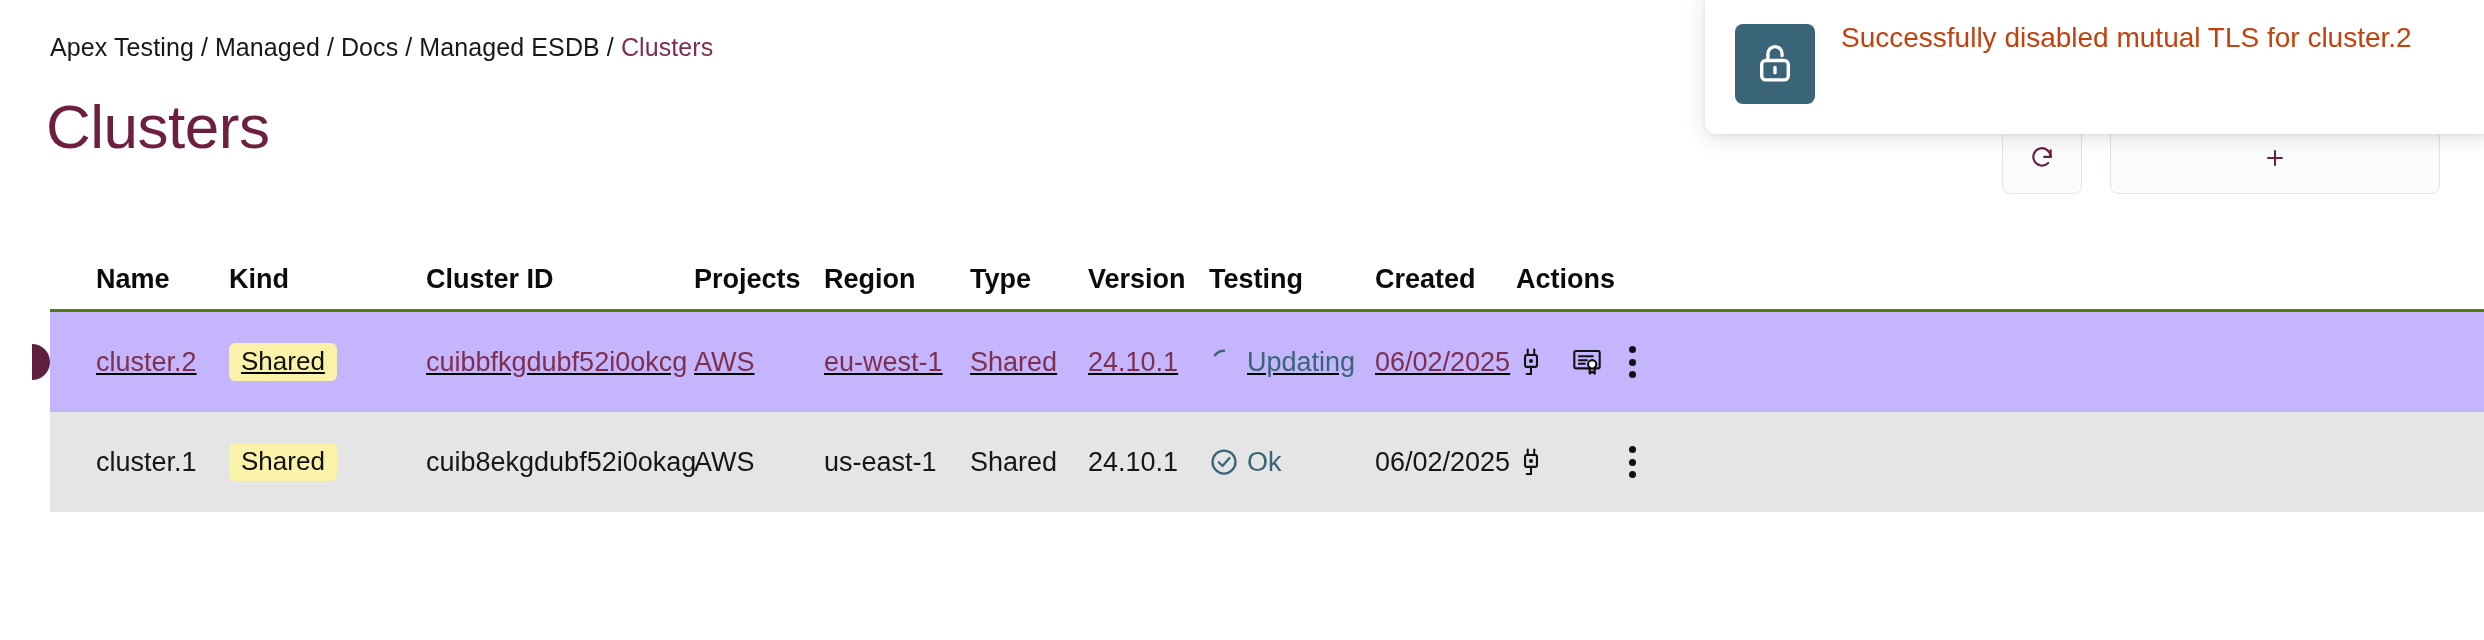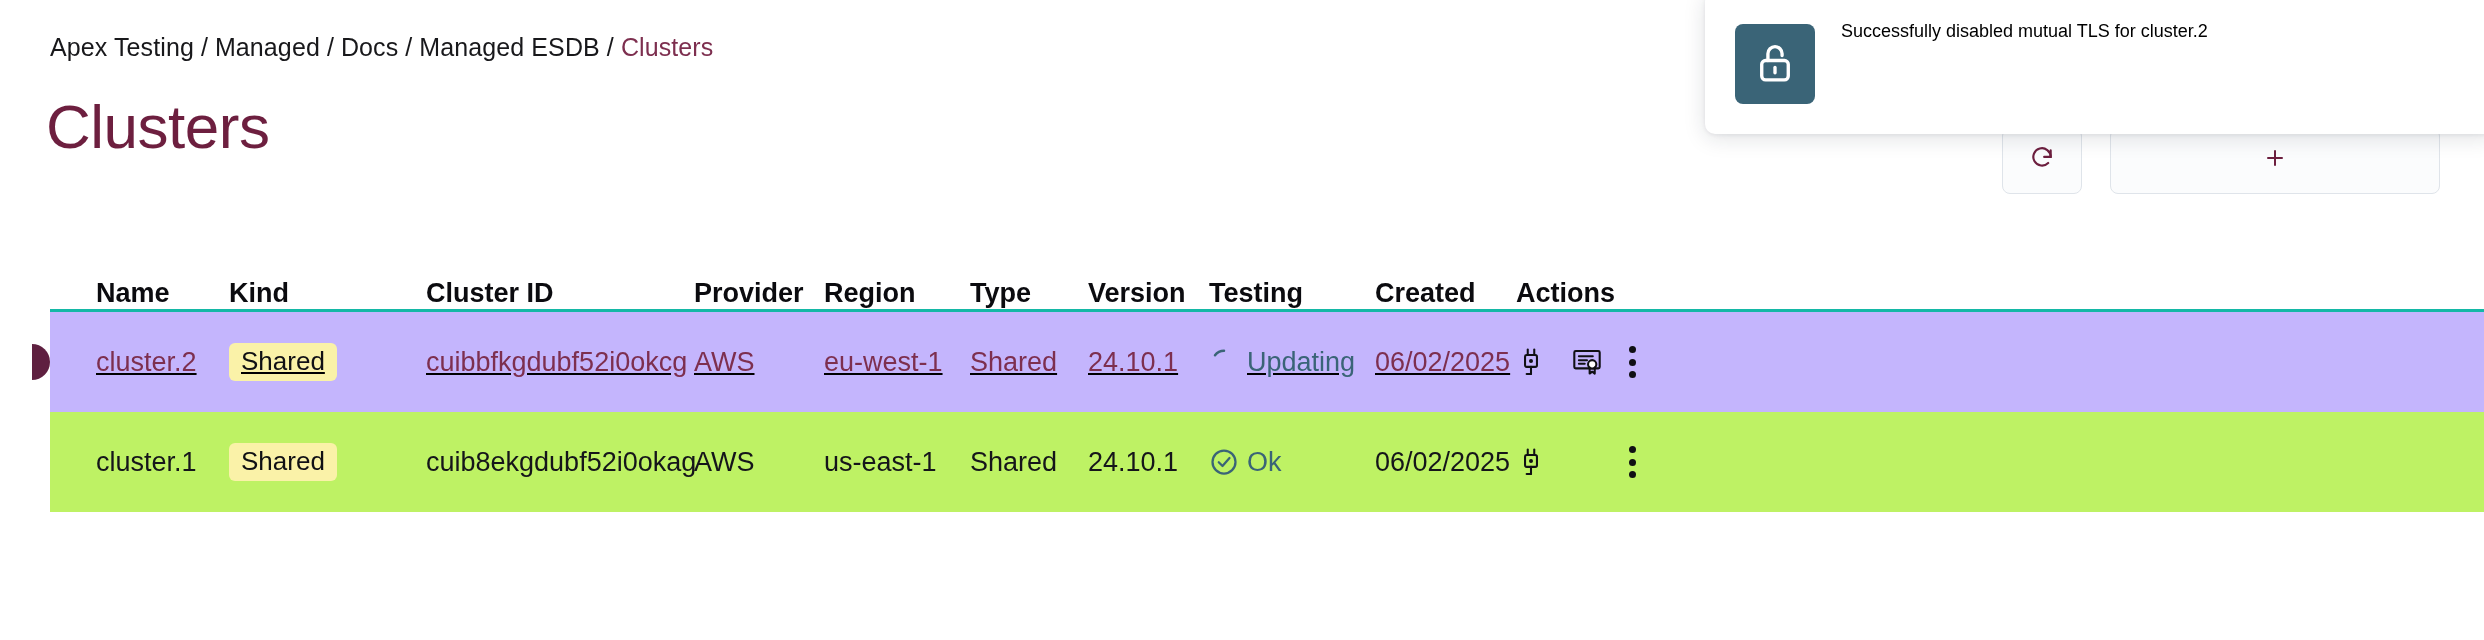--- a/index.html
+++ b/index.html
@@ -70,41 +70,41 @@
 
   
   .table {
     position: absolute;
     left: 50px;
     top: 250px;
     width: 2434px;
   }
   .thead {
     display: flex;
-    align-items: flex-end;
+    align-items: center;
     height: 62px;
-    border-bottom: 3px solid #14b8a6;
+    border-bottom: 3px solid #4d7c0f;
     padding-left: 46px;
   }
   .th {
     font-size: 27px;
     font-weight: bold;
     color: #0b0b0f;
     white-space: nowrap;
   }
 
   .trow {
     display: flex;
     align-items: center;
     height: 100px;
     position: relative;
     padding-left: 46px;
   }
   .trow.row-a { background: #c4b5fd; text-decoration: underline; }
-  .trow.row-b { background: #bef264; }
+  .trow.row-b { background: #e5e5e5; }
 
   
   .row-marker {
     position: absolute;
     left: -18px;
     top: 50%;
     transform: translateY(-50%);
     width: 18px;
     height: 36px;
     background: #5f2040;
@@ -219,22 +219,22 @@
   }
   .toast-body { padding-top: 2px; }
   .toast-title {
     font-size: 27px;
     font-weight: bold;
     color: #3a6477;
     line-height: 1.25;
     margin-bottom: 4px;
   }
   .toast-msg {
-    font-size: 18px;
-    color: #000000;
+    font-size: 28px;
+    color: #c2410c;
     line-height: 1.32;
     max-width: 620px;
   }
 </style>
 </head>
 <body>
 
 <div class="page">
 
   <div class="breadcrumb">
@@ -261,21 +261,21 @@
       </span>
     </div>
   </div>
 
   <div class="table">
 
     <div class="thead">
       <div class="th c-name">Name</div>
       <div class="th c-kind">Kind</div>
       <div class="th c-id">Cluster ID</div>
-      <div class="th c-provider">Provider</div>
+      <div class="th c-provider">Projects</div>
       <div class="th c-region">Region</div>
       <div class="th c-type">Type</div>
       <div class="th c-version">Version</div>
       <div class="th c-status">Testing</div>
       <div class="th c-created">Created</div>
       <div class="th c-actions">Actions</div>
     </div>
 
     <div class="trow row-a">
       <div class="row-marker"></div>

